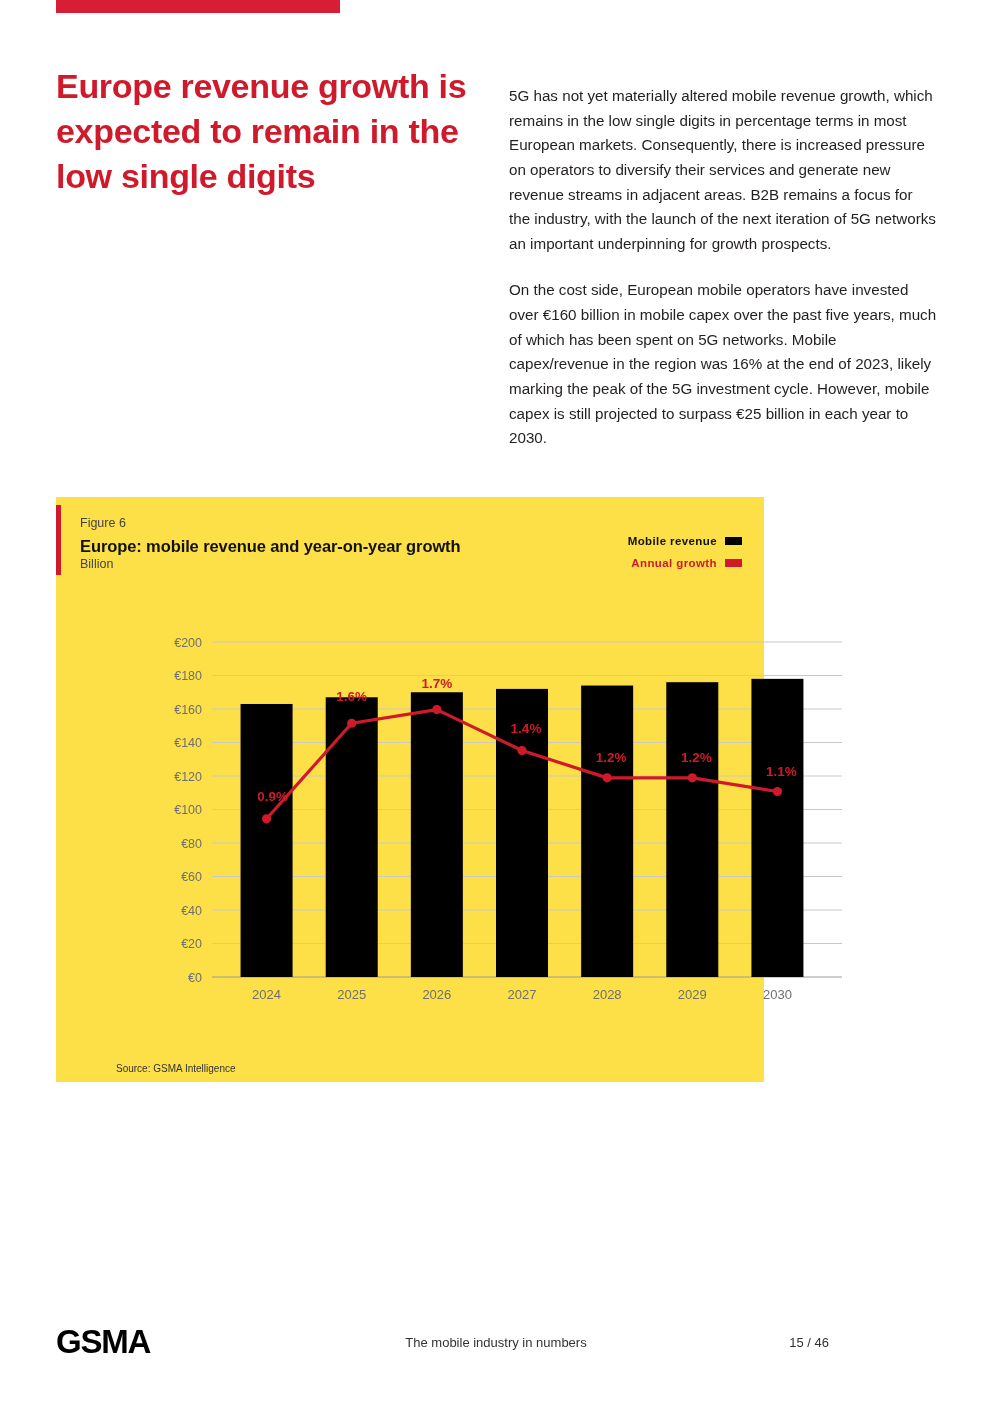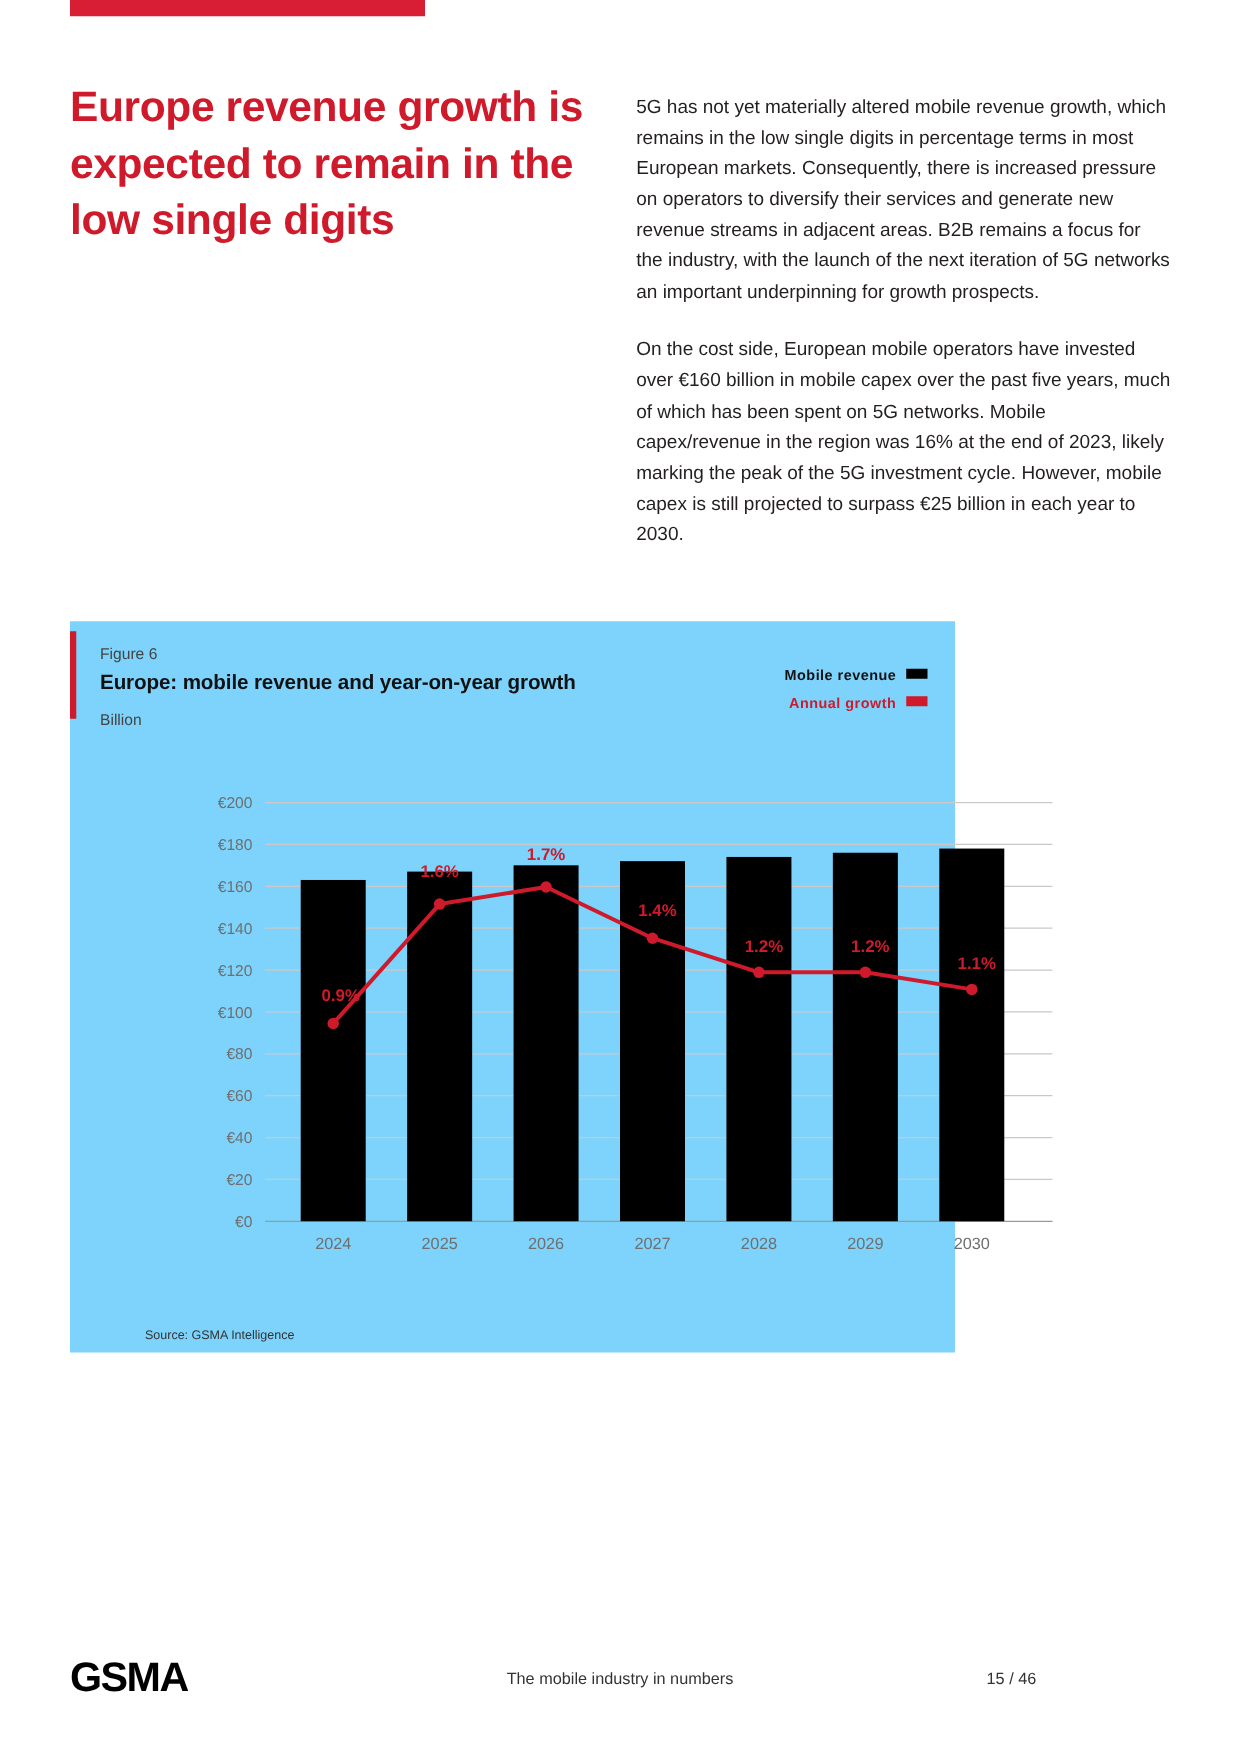--- a/index.html
+++ b/index.html
@@ -29,55 +29,55 @@
     line-height: 1.33;
     letter-spacing: -0.3px;
   }
 
   
   .body-col {
     position: absolute;
     left: 509px; top: 68px; width: 428px;
   }
   .body-col p {
-    margin: 6px 0 22px 0;
+    margin: 16px 0 22px 0;
     font-size: 15.2px;
     line-height: 1.62;
     color: #231f20;
   }
 
   
   .figure-panel {
     position: absolute;
     left: 56px; top: 497px;
     width: 708px; height: 585px;
-    background: #7dd3fc;
+    background: #fde047;
   }
   .fig-accent {
     position: absolute;
     left: 0; top: 8px; width: 5px; height: 70px;
     background: #cf1a2b;
   }
   .fig-head { position: absolute; left: 24px; top: 19px; }
   .fig-number {
     font-size: 12.5px; color: #444; margin-bottom: 7px;
   }
   .fig-title {
     font-size: 16.5px; font-weight: bold; color: #111;
-    margin-bottom: 13px; letter-spacing: -0.1px;
+    margin-bottom: 1px; letter-spacing: -0.1px;
   }
   .fig-unit { font-size: 12.5px; color: #444; }
 
   
   .legend {
     position: absolute; right: 22px; top: 38px;
     text-align: right;
   }
   .legend-row {
-    display: flex; justify-content: flex-end;
+    display: flex; align-items: center; justify-content: flex-end;
     margin-bottom: 10px;
     font-size: 11.5px; font-weight: bold; letter-spacing: 0.4px;
   }
   .legend-row .lbl { margin-right: 8px; }
   .legend-swatch { width: 17px; height: 8px; display: inline-block; }
   .legend-rev .lbl { color: #111; }
   .legend-rev .legend-swatch { background: #000; }
   .legend-grw .lbl { color: #cf1a2b; }
   .legend-grw .legend-swatch { background: #cf1a2b; }
 

